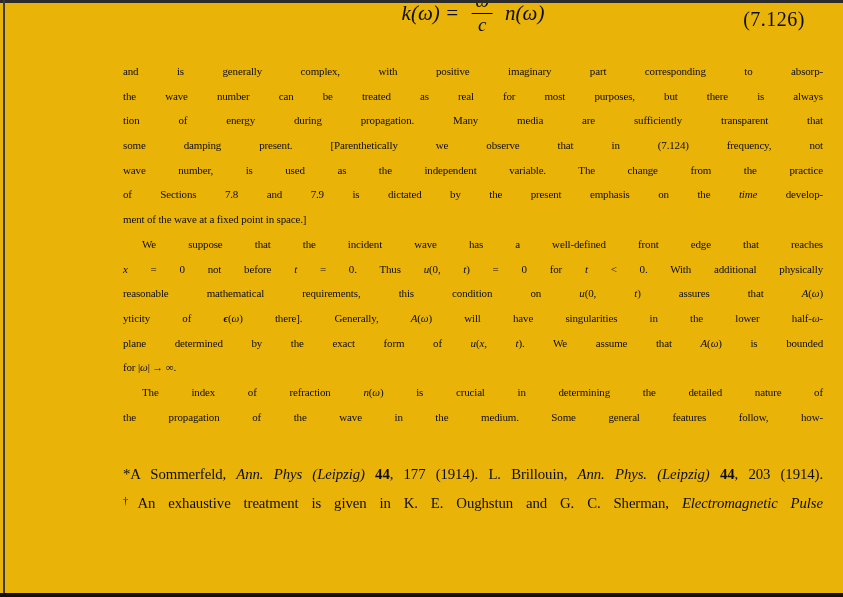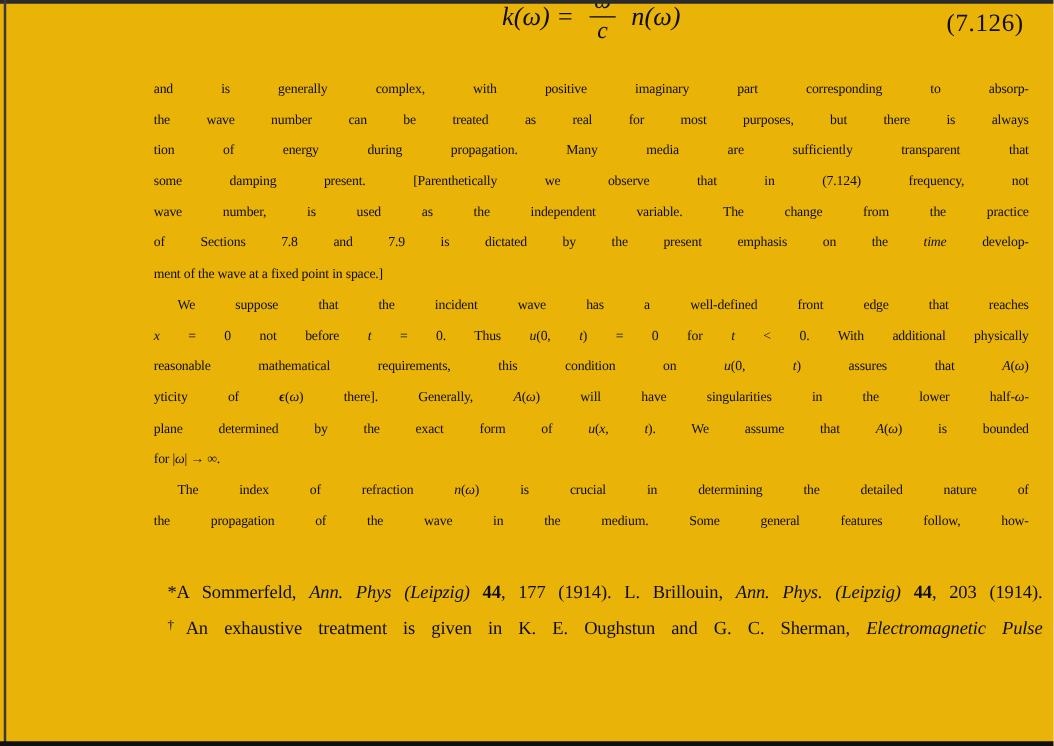--- a/index.html
+++ b/index.html
@@ -19,34 +19,34 @@
   
   .equation-row { position: absolute; left: 123px; top: 0; width: 700px; height: 50px; }
   .eq {
     position: absolute; left: 50%; transform: translateX(-50%); top: -9px;
     display: flex; align-items: center;
     font-style: italic; font-size: 21px; white-space: pre;
   }
   .frac { display: inline-flex; flex-direction: column; align-items: center; margin: 0 7px; font-size: 19px; line-height: 1.08; }
   .frac .num { border-bottom: 1.6px solid #000; padding: 0 4px 1px 4px; }
   .frac .den { padding-top: 1px; }
-  .eq-number { position: absolute; right: 4px; top: 8px; font-size: 20px; font-style: normal; letter-spacing: 0.5px; }
+  .eq-number { position: absolute; right: 18px; top: 8px; font-size: 20px; font-style: normal; letter-spacing: 0.5px; }
 
   
   .text-block {
     position: absolute; left: 123px; top: 59px; width: 700px;
     font-size: 11px; line-height: 24.7px; letter-spacing: -0.15px;
   }
   .line { text-align: justify; text-align-last: justify; height: 24.7px; overflow: visible; }
   .line.last { text-align-last: left; }
   .line.indent { text-indent: 19px; }
 
   
   .footnotes {
-    position: absolute; left: 134px; top: 461px; width: 700px;
+    position: absolute; left: 123px; top: 461px; width: 700px;
     font-size: 14.8px; line-height: 26.5px; letter-spacing: -0.1px;
   }
   .footnotes .line { height: 26.5px; }
 
   .it  { font-style: italic; font-family: Liberation Serif, serif; }
   .bd  { font-weight: bold; }
   .bi  { font-weight: bold; font-style: italic; }
   .sup { vertical-align: 4px; font-size: 10.5px; }
 </style>
 </head>

